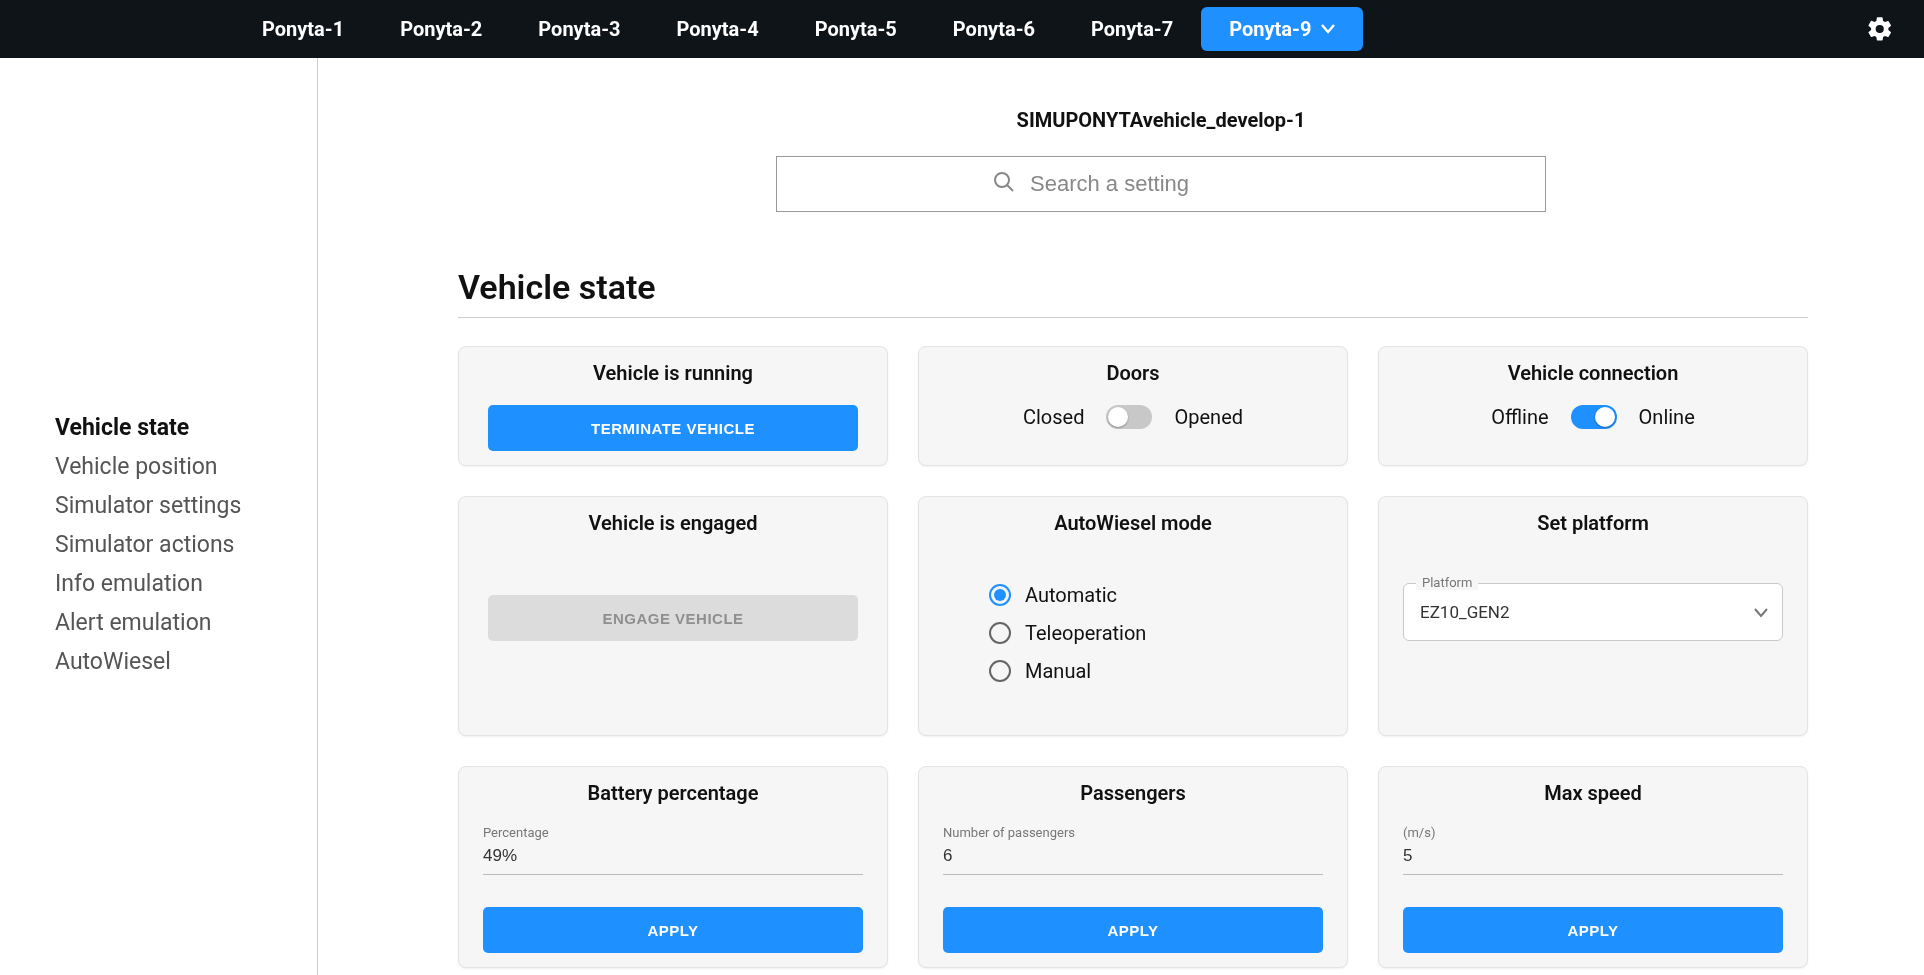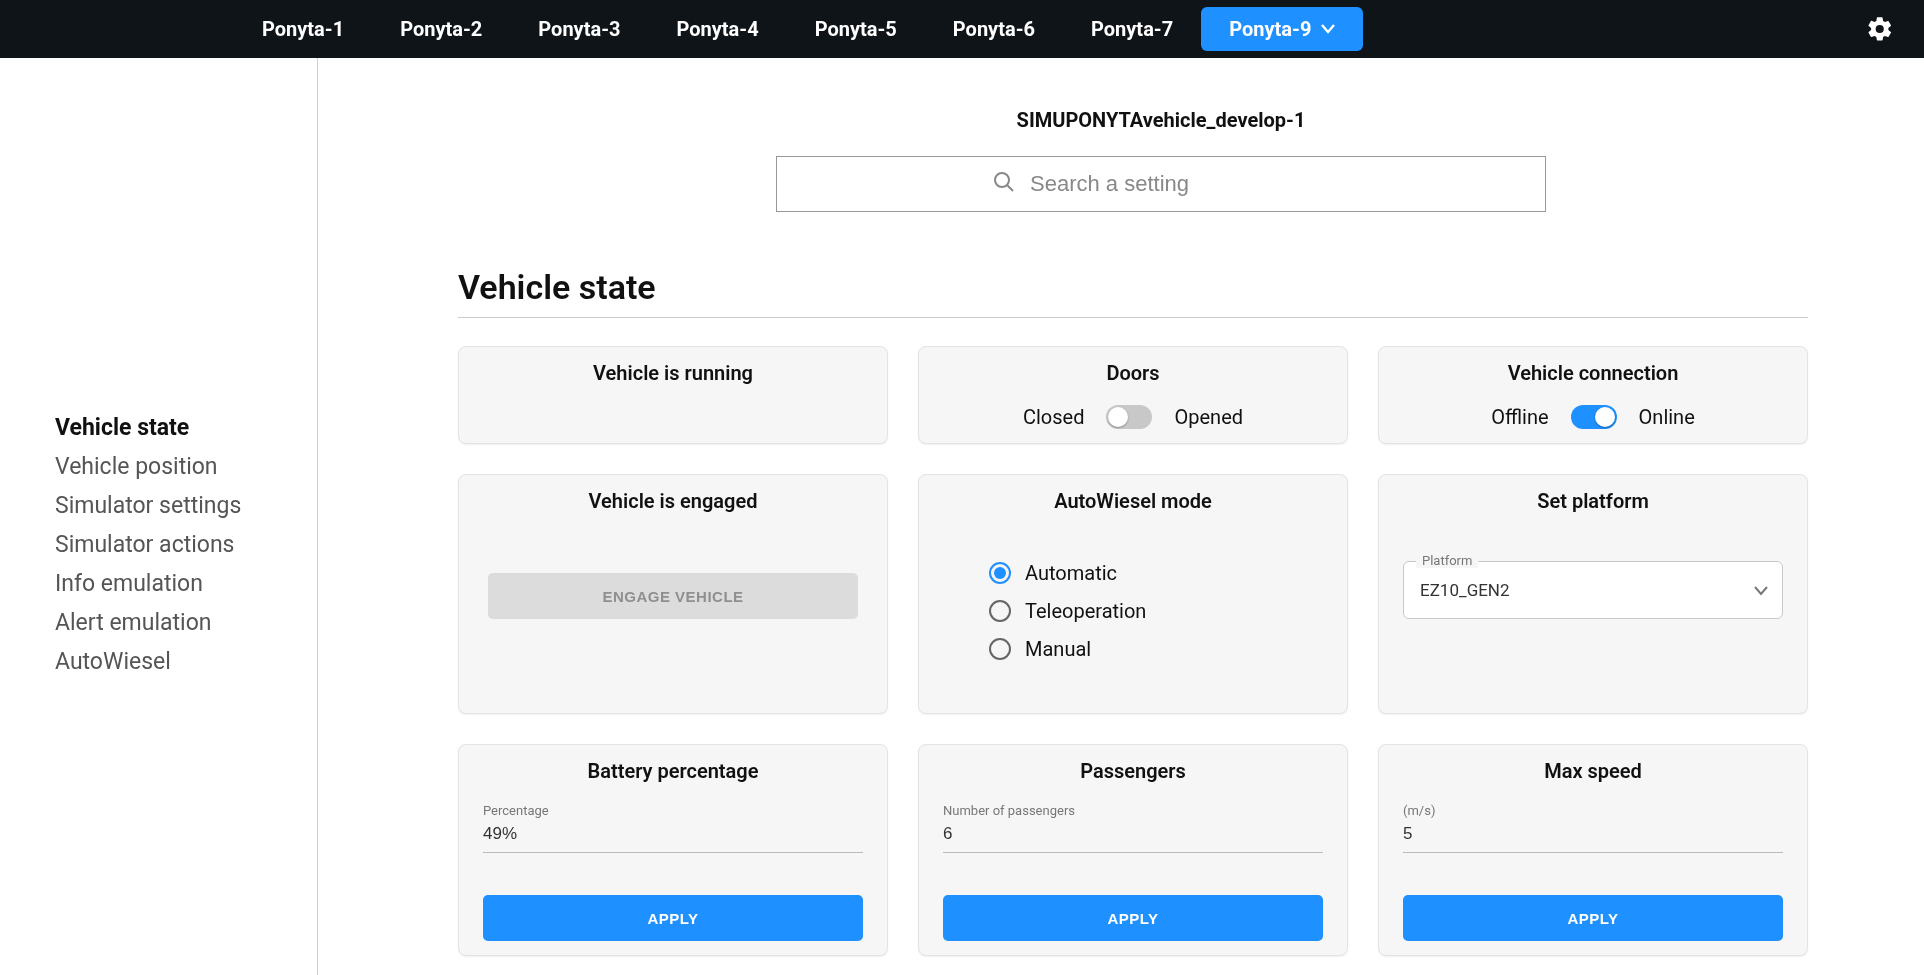--- a/index.html
+++ b/index.html
@@ -133,21 +133,21 @@
     letter-spacing: 0.5px;
     font-size: 15px;
     cursor: pointer;
     text-transform: uppercase;
   }
   .btn.disabled {
     background: #dcdcdc;
     color: #8f8f8f;
     cursor: default;
   }
-  .btn.apply { width: 100%; margin-top: 42px; }
+  .btn.apply { width: 100%; margin-top: 32px; }
 
   .toggle-row { display:flex; align-items:center; justify-content:center; gap: 22px; font-size:20px; }
   .switch {
     position: relative; width: 46px; height: 24px; border-radius: 12px;
     background: #c8c8c8; cursor:pointer;
   }
   .switch .knob {
     position:absolute; top:2px; left:2px; width:20px; height:20px; border-radius:50%;
     background:#fff; box-shadow:0 1px 2px rgba(0,0,0,0.3);
     transition: left .15s;
@@ -250,20 +250,21 @@
         <input type="text" placeholder="Search a setting" style="">
       </div>
     </div>
 
     <div class="section-heading">Vehicle state</div>
 
     <div class="cards">
 
       <div class="card">
         <h3>Vehicle is running</h3>
+        <button class="btn">TERMINATE VEHICLE</button>
       </div>
 
       <div class="card">
         <h3>Doors</h3>
         <div class="toggle-row">
           <span>Closed</span>
           <span class="switch">
               <span class="knob"></span>
             </span>
           <span>Opened</span>

